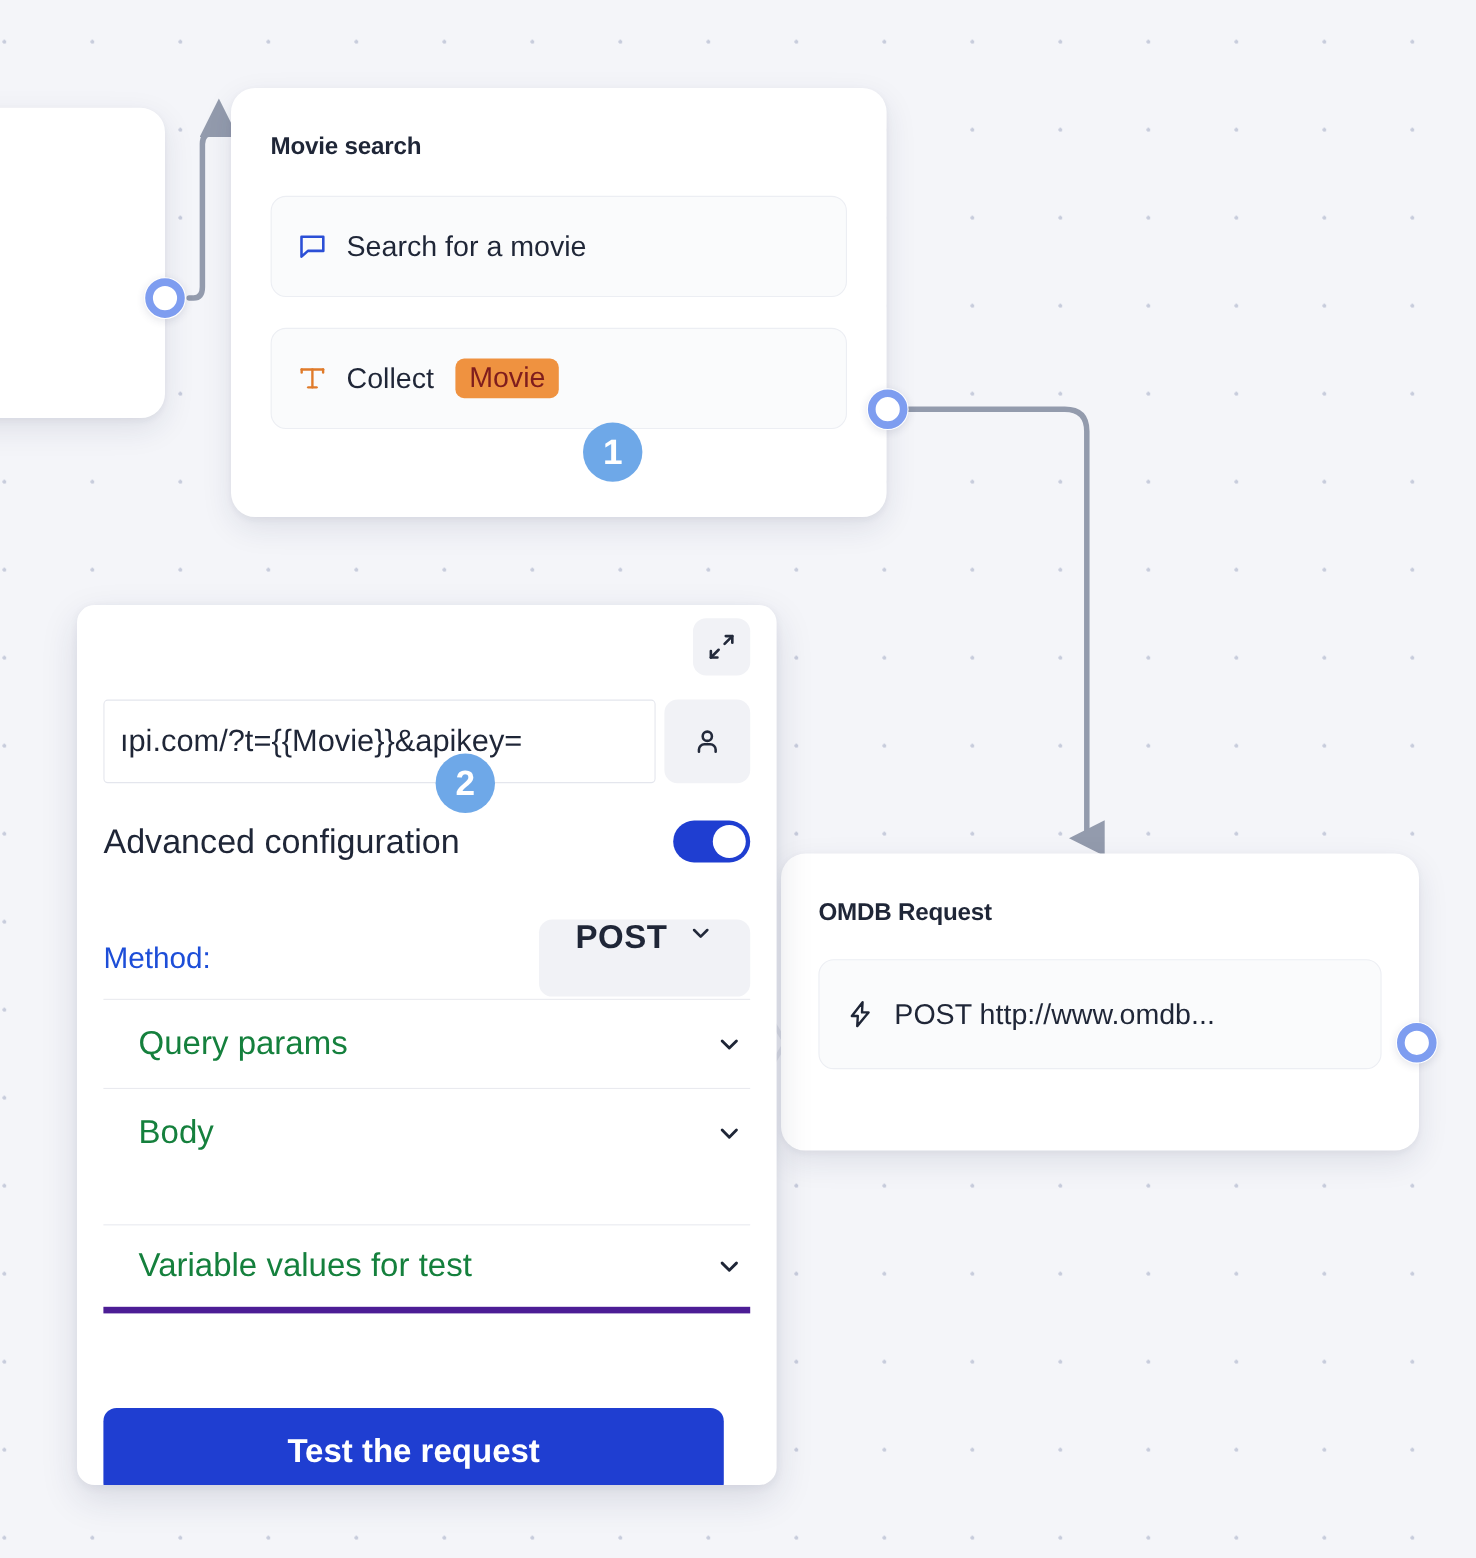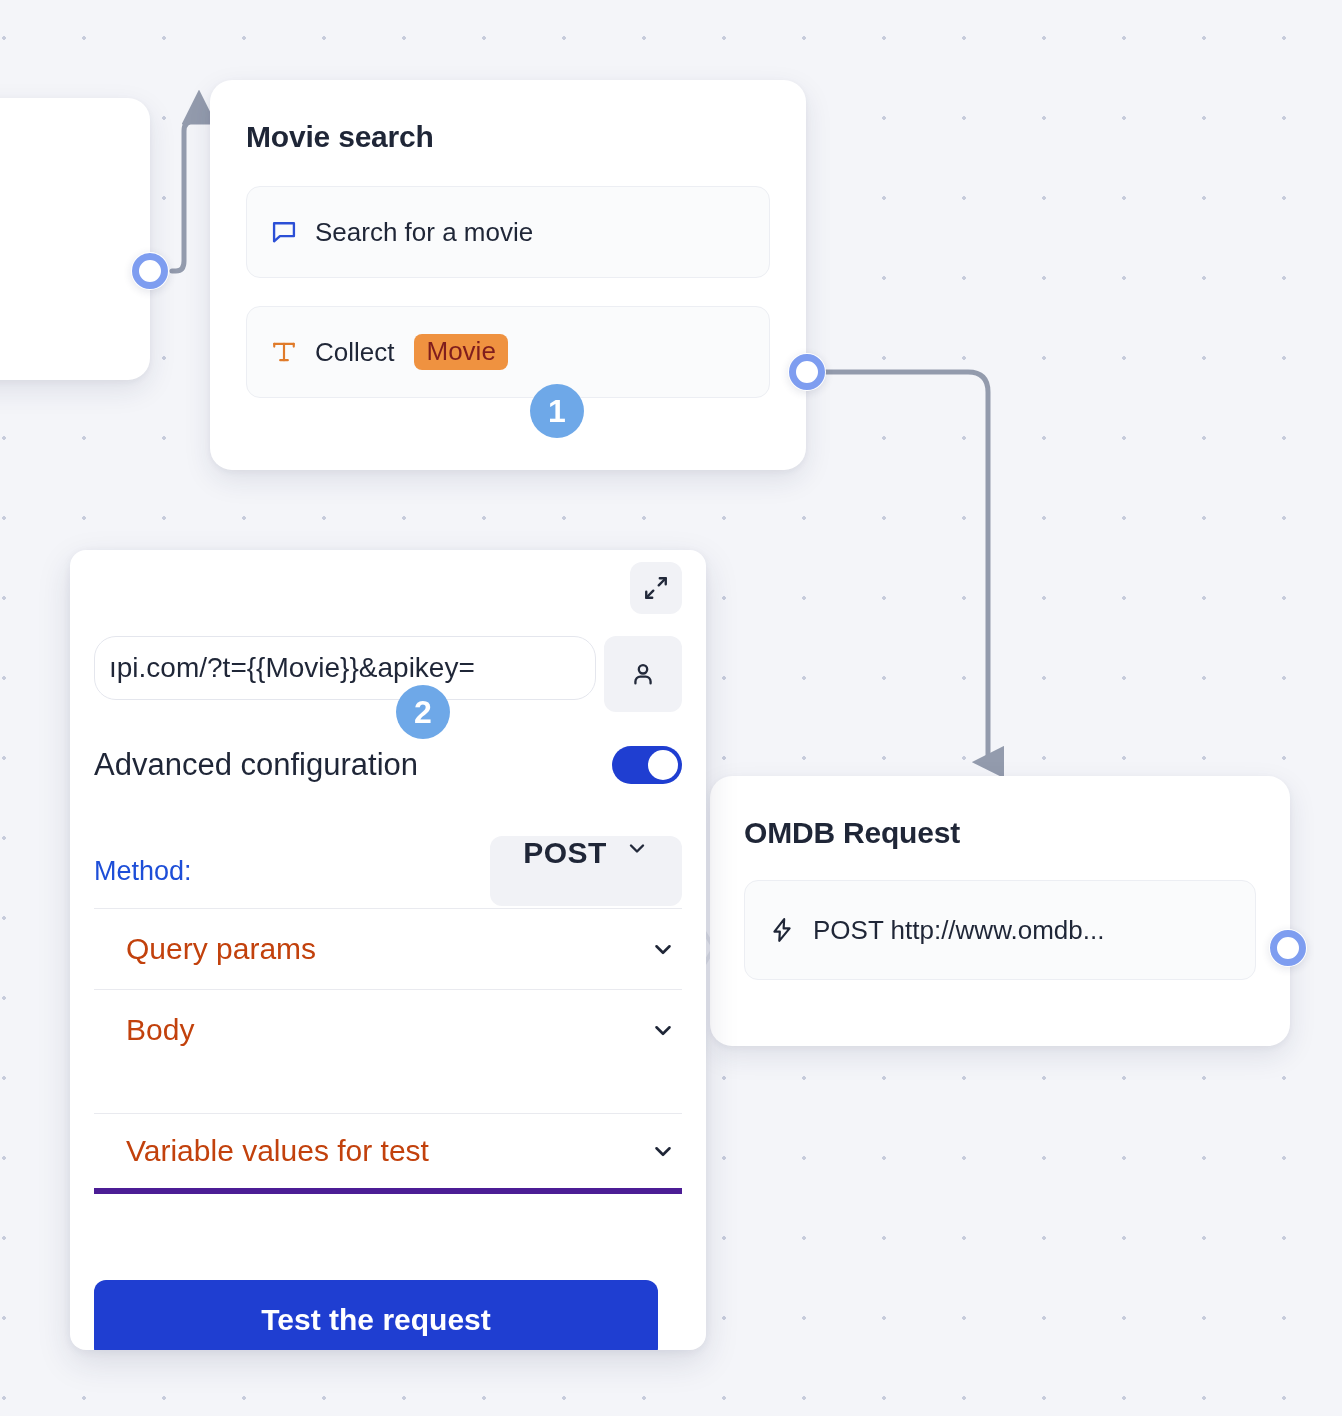--- a/index.html
+++ b/index.html
@@ -41,21 +41,21 @@
   
   .node {
     position: absolute;
     background: #ffffff;
     border-radius: 22px;
     box-shadow: 0 10px 28px rgba(30, 41, 80, 0.10),
                 0 2px 6px rgba(30, 41, 80, 0.05);
   }
 
   .node-title {
-    font-size: 30px;
+    font-size: 22px;
     font-weight: bold;
     color: #1f2637;
     letter-spacing: -0.2px;
   }
 
   .step-row {
     display: flex;
     align-items: center;
     gap: 16px;
     background: #fafbfc;
@@ -178,23 +178,23 @@
     position: absolute;
     left: 24px;
     top: 86px;
     display: flex;
     gap: 8px;
     width: 588px;
   }
 
   .url-input {
     flex: 1 1 auto;
-    height: 64px;
+    height: 76px;
     border: 1px solid #e4e6ed;
-    border-radius: 22px;
+    border-radius: 4px;
     background: #ffffff;
     font-family: "Liberation Sans", "DejaVu Sans", sans-serif;
     font-size: 28px;
     color: #1f2637;
     padding: 0 14px;
     outline: none;
     min-width: 0;
   }
 
   .user-btn {
@@ -280,21 +280,21 @@
   .acc-item {
     height: 81px;
     display: flex;
     align-items: center;
     justify-content: space-between;
     border-top: 1px solid #e9eaef;
     cursor: pointer;
     padding: 0 6px 0 32px;
   }
   .acc-item:last-child { border-bottom: 6px solid #4c1d95; margin-top: 43px; }
-  .acc-label { font-size: 30px; color: #c2410c; }
+  .acc-label { font-size: 30px; color: #15803d; }
 
   .test-btn {
     position: absolute;
     left: 24px;
     top: 730px;
     width: 564px;
     height: 80px;
     background: #1f3ed1;
     border: none;
     border-radius: 12px;

